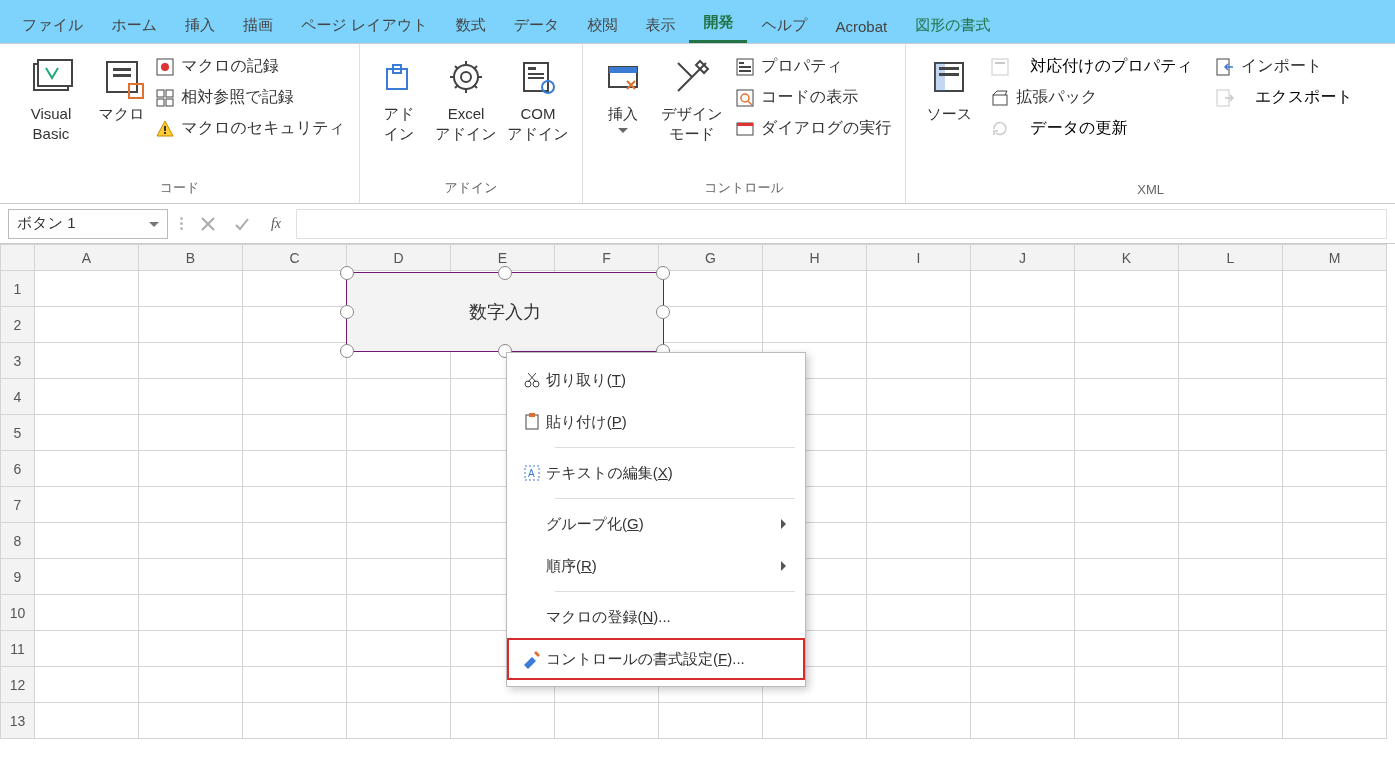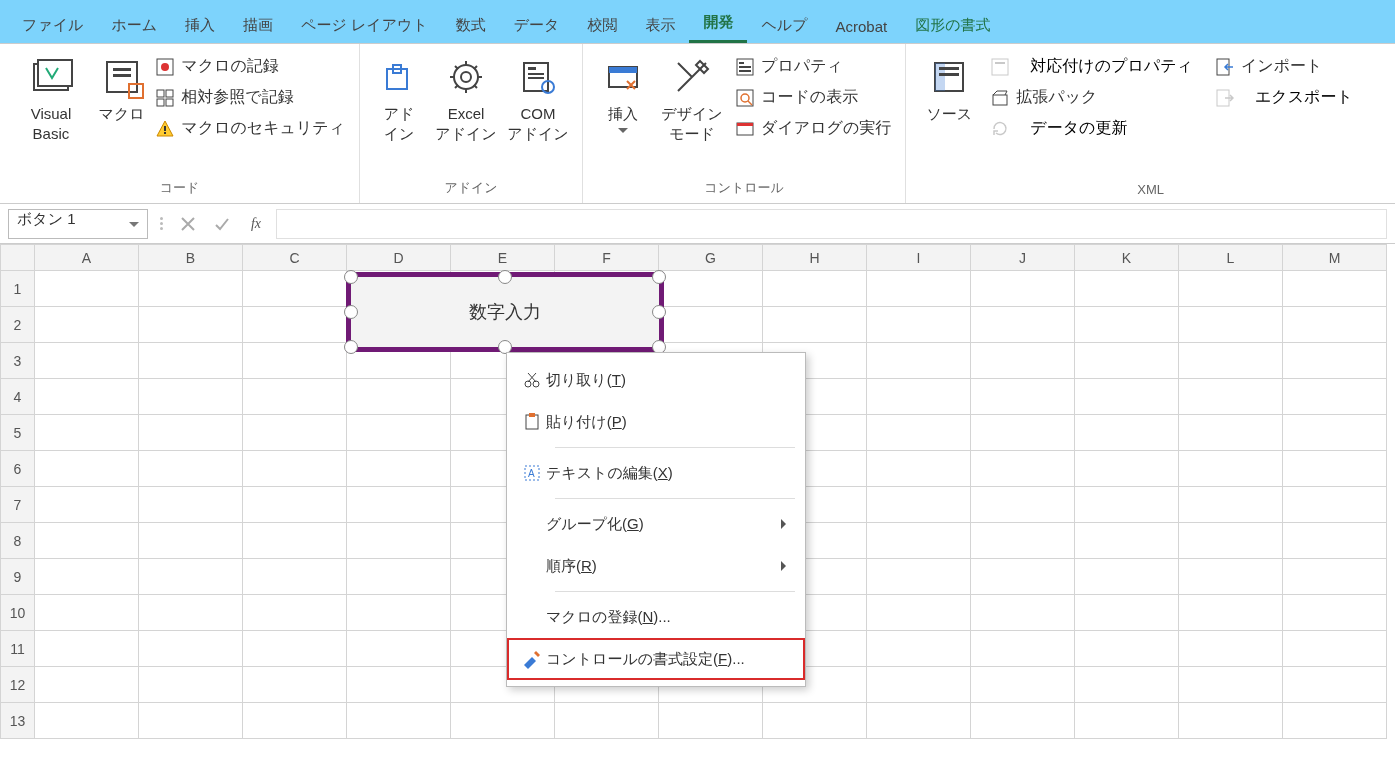--- a/index.html
+++ b/index.html
@@ -20,40 +20,40 @@
 .big-btn .ico { width:46px; height:46px; margin-bottom:4px; display:flex; align-items:center; justify-content:center; }
 .big-btn span { font-size:15px; text-align:center; line-height:1.3; }
 .stack { display:flex; flex-direction:column; gap:2px; padding-top:4px; }
 .small-btn { display:flex; align-items:center; gap:6px; padding:4px 6px; font-size:16px; cursor:pointer; white-space:nowrap; }
 .small-btn .si { width:20px; height:20px; display:flex; align-items:center; justify-content:center; }
 .small-btn.disabled { color:#000000;gap:20px; }
 .small-btn.disabled svg { opacity:0.45; }
 
 
 .fbar { display:flex; align-items:center; height:40px; border-bottom:1px solid #ccc; padding:4px 8px; gap:6px; }
-.namebox { width:140px; height:30px; border:1px solid #bbb; display:flex; align-items:flex-start; padding:0 8px; font-size:15px; position:relative; background:#fff; }
+.namebox { width:160px; height:30px; border:1px solid #bbb; display:flex; align-items:center; padding:0 8px; font-size:15px; position:relative; background:#fff; }
 .namebox::after { content:""; position:absolute; right:8px; top:12px; border:5px solid transparent; border-top-color:#777; }
 .fx-btn { width:28px; height:28px; display:flex; align-items:center; justify-content:center; color:#888; }
 .fx-area { flex:1; height:30px; border:1px solid #e0e0e0; padding:4px 8px; }
 .dots { width:14px; display:flex; flex-direction:column; align-items:center; gap:2px;}
 .dots i{ width:3px;height:3px;background:#bbb;border-radius:50%;}
 
 
 .grid-wrap { position:relative; }
 .sheet { border-collapse:collapse; table-layout:fixed; }
 .sheet th, .sheet td { border:1px solid #d4d4d4; font-weight:normal; }
 .sheet th { background:#f3f3f3; color:#555; font-size:14px; }
 .colhdr th { height:26px; }
 .rowhdr { width:34px; text-align:center; }
 .colhdr .rowhdr { background:#f3f3f3; }
 .sheet td { height:36px; }
 .colw { width:104px; }
 
 
-.form-button { position:absolute; left:346px; top:28px; width:318px; height:80px; background:#f3f3f3; border:5px solid #701a75; display:flex; align-items:center; justify-content:center; font-size:18px; }
+.form-button { position:absolute; left:346px; top:28px; width:318px; height:80px; background:#f3f3f3; border:1px solid #701a75; display:flex; align-items:center; justify-content:center; font-size:18px; }
 .handle { position:absolute; width:14px; height:14px; background:#fff; border:1.5px solid #888; border-radius:50%; }
 
 
 .context-menu { position:absolute; left:506px; top:108px; width:300px; background:#fff; border:1px solid #bbb; box-shadow:3px 3px 8px rgba(0,0,0,0.2); padding:6px 0; }
 .context-menu .mi { display:flex; align-items:center; height:42px; padding:0 14px; font-size:15px; gap:3px; cursor:pointer; position:relative;}
 .context-menu .mi .mi-ico { width:22px; height:22px; display:flex; align-items:center; justify-content:center; }
 .context-menu .sep { height:1px; background:#ddd; margin:4px 10px 4px 48px; }
 .context-menu .mi .arrow { position:absolute; right:14px; border:5px solid transparent; border-left-color:#555; }
 .context-menu .mi.highlight { outline:2px solid #d92b2b; outline-offset:-2px; }
 .context-menu .mi u { text-decoration:underline; }

